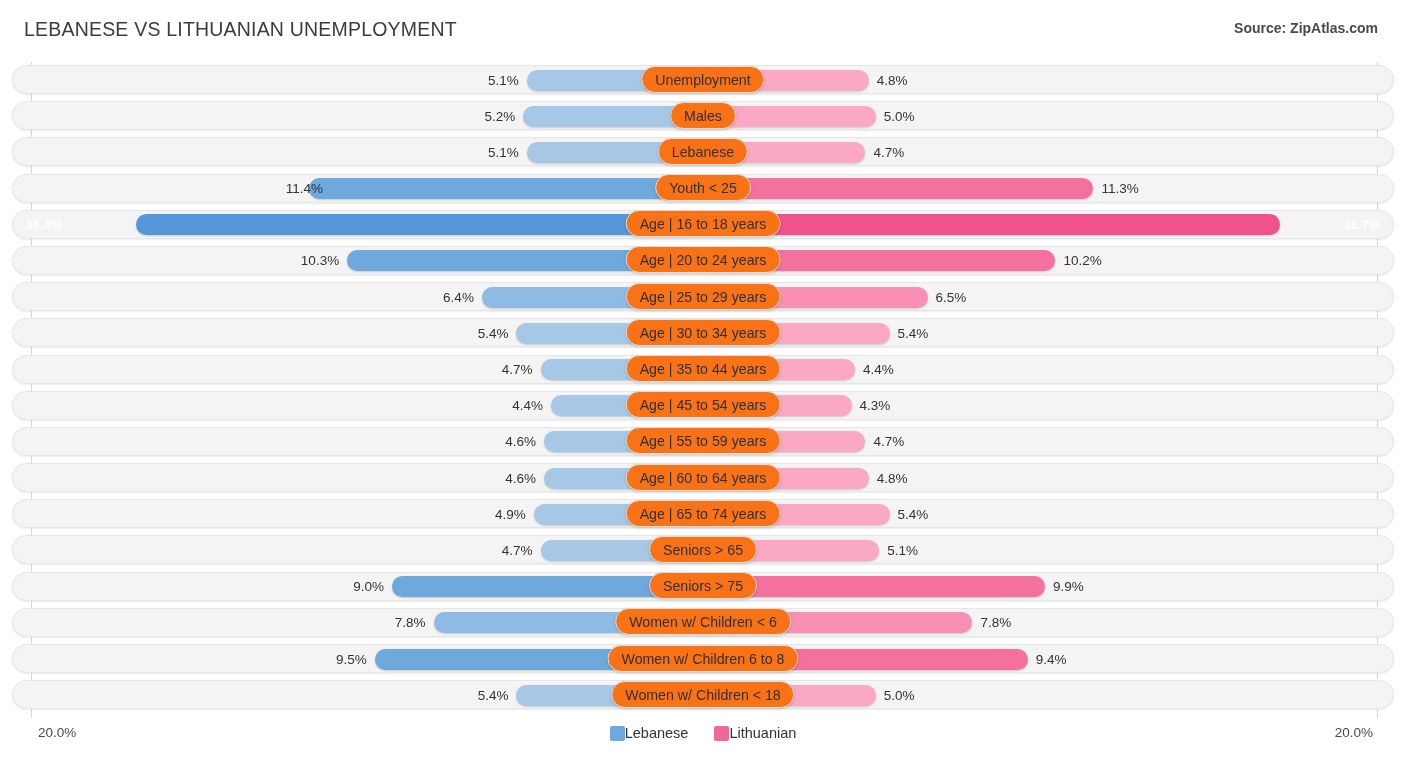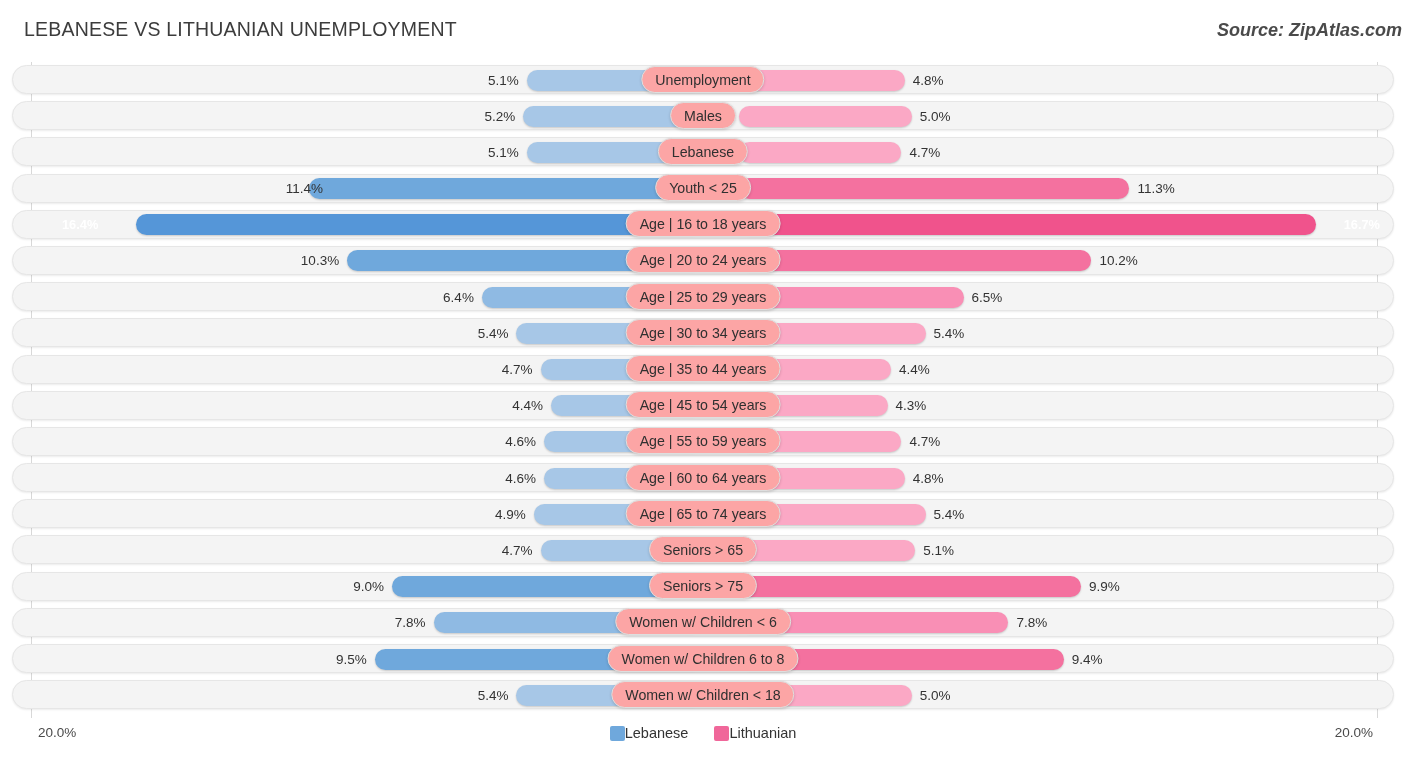--- a/index.html
+++ b/index.html
@@ -26,24 +26,23 @@
     position: absolute;
     left: 24px;
     top: 18px;
     font-size: 19.5px;
     letter-spacing: 0.2px;
     color: #3c3c3c;
     white-space: nowrap;
   }
   .chart-source {
     position: absolute;
-    right: 4px;
+    right: 28px;
     top: 20px;
-    font-size: 18px;
-    font-style: italic;
+    font-size: 14px;
     font-weight: bold;
     color: #4a4a4a;
     white-space: nowrap;
   }
 
   
   .plot {
     position: absolute;
     left: 0;
     top: 62px;
@@ -85,21 +84,20 @@
     border-radius: 15px;
     box-shadow: 0 1px 2px rgba(0,0,0,0.08);
     box-sizing: border-box;
   }
 
   
   .bar-wrap {
     position: absolute;
     top: 7.5px;
     height: 21px;
-    margin-left: 36px;
   }
   .bar-wrap.left {
     left: 12px;
     right: 703px;
   }
   .bar-wrap.right {
     left: 703px;
     right: 12px;
   }
 
@@ -133,21 +131,21 @@
 
   
   .cat-pill {
     position: absolute;
     left: 50%;
     transform: translateX(-50%);
     top: 3.5px;
     height: 27px;
     line-height: 27px;
     padding: 0 13px;
-    background: #fca5a5;
+    background: #f97316;
     border: 1px solid #dedede;
     border-radius: 14px;
     font-size: 14.2px;
     color: #303030;
     white-space: nowrap;
     box-shadow: 0 1px 3px rgba(0,0,0,0.16);
     box-sizing: border-box;
     z-index: 5;
   }
 

